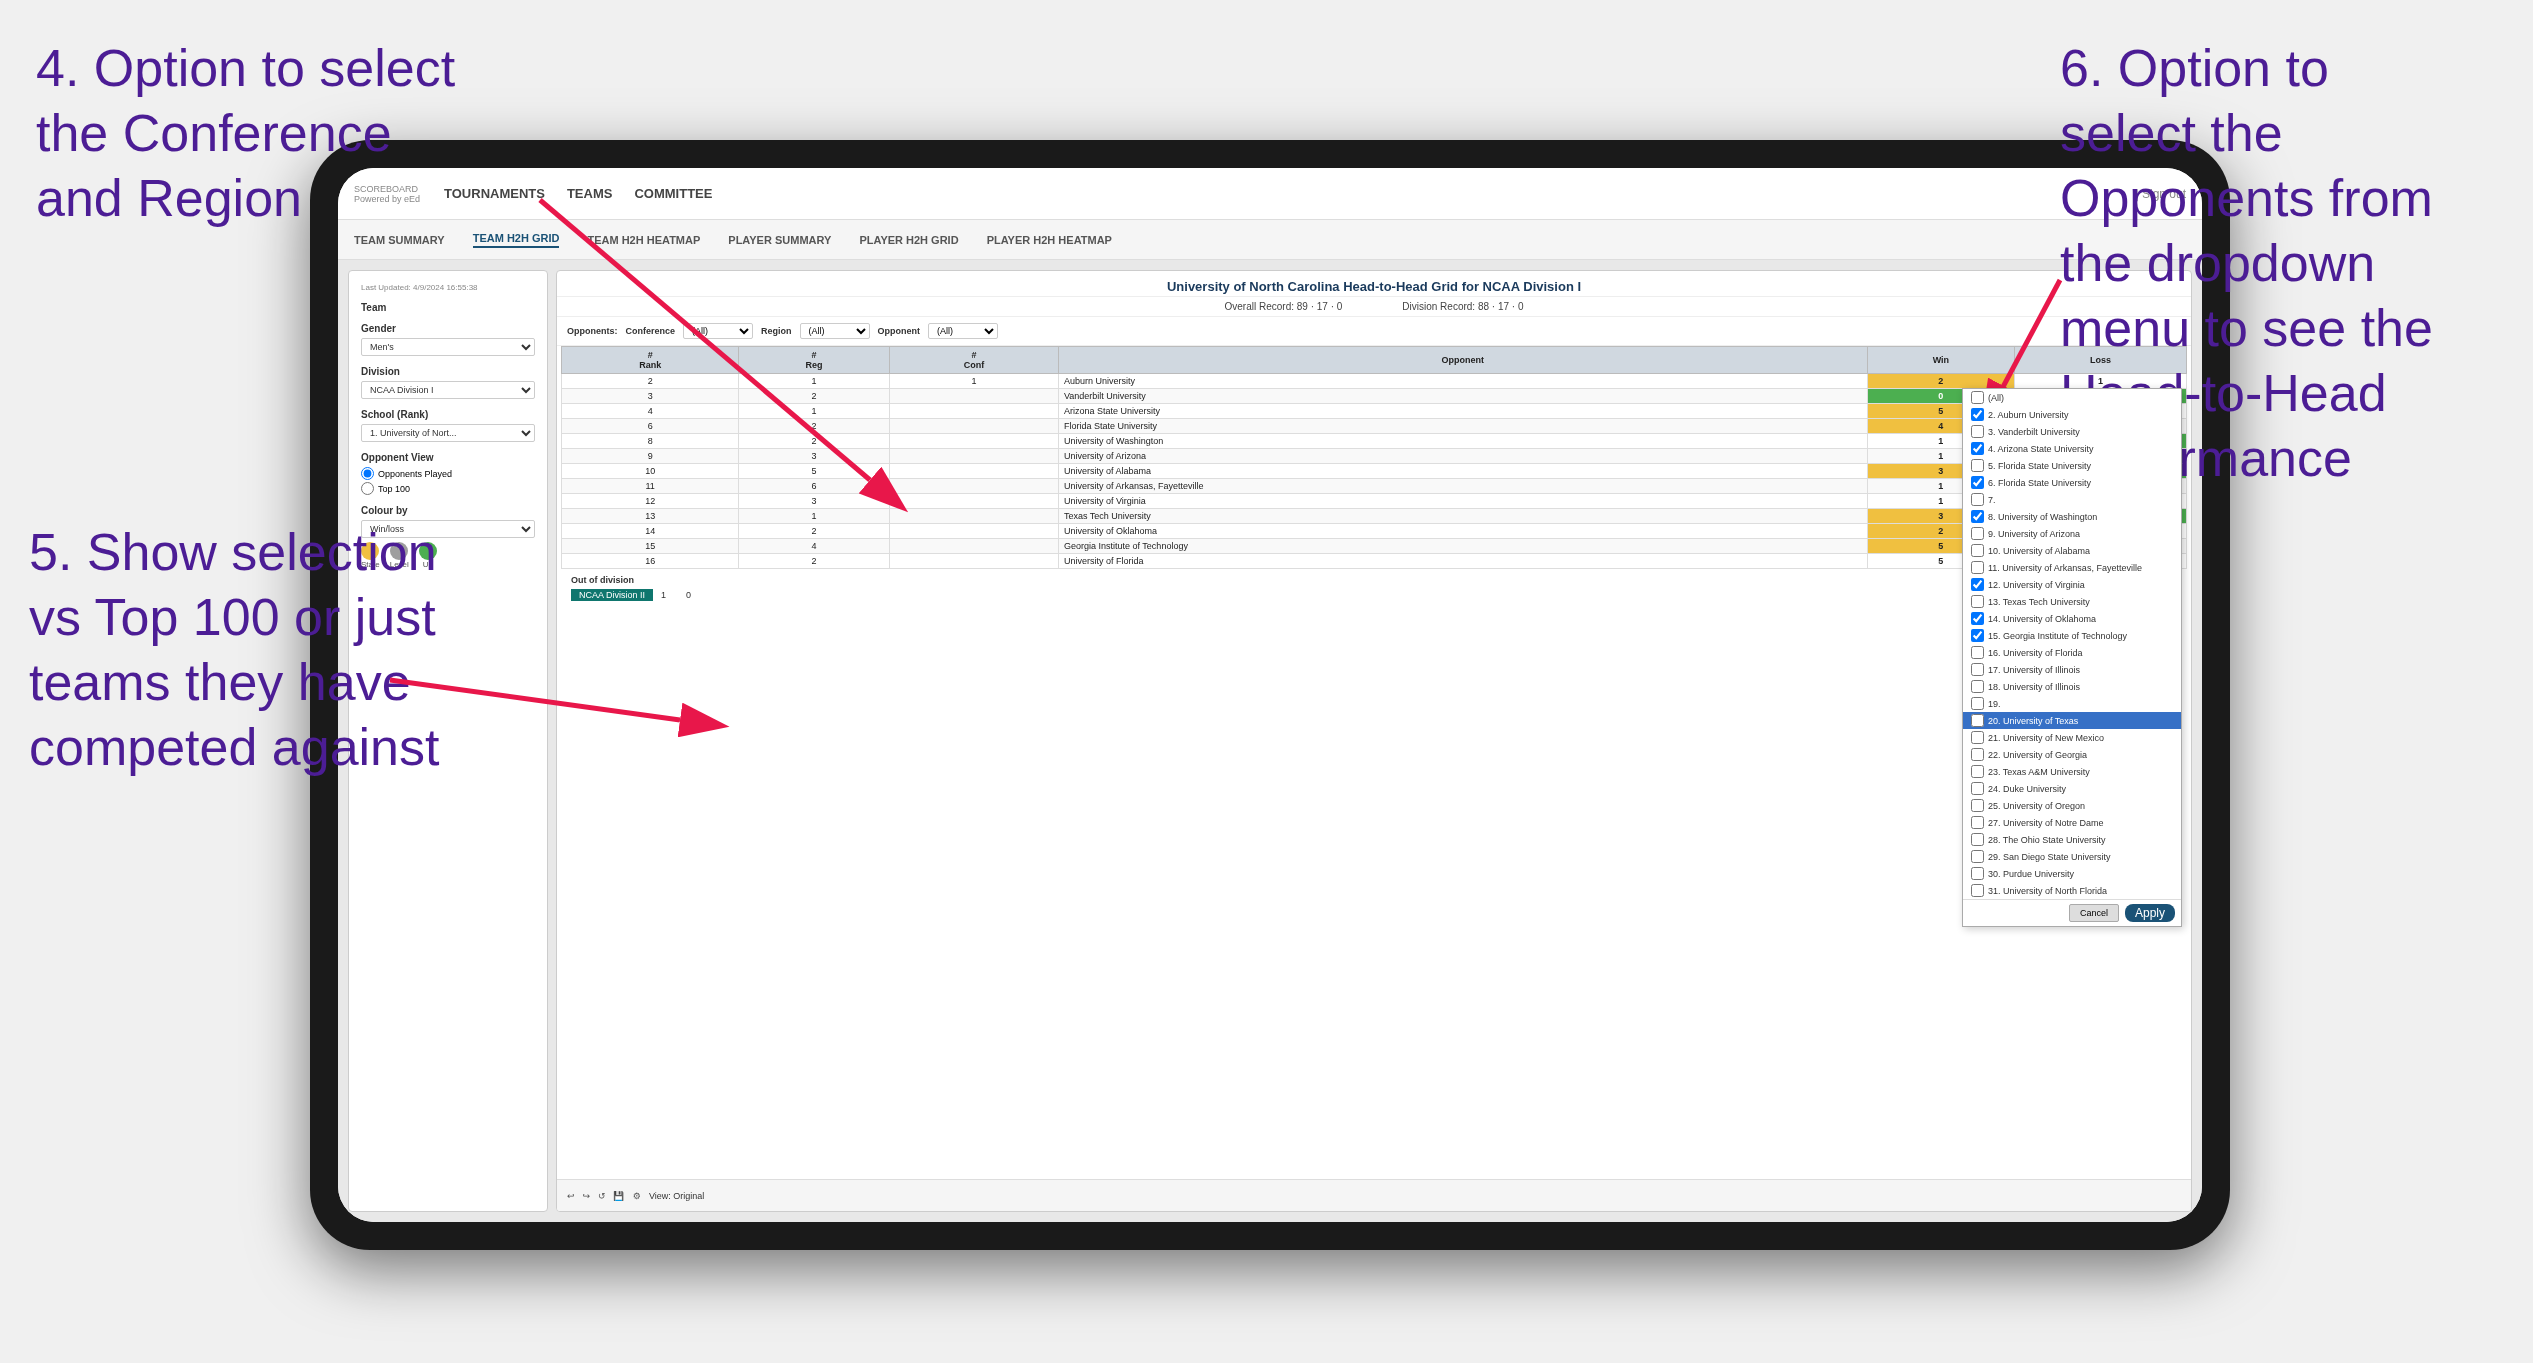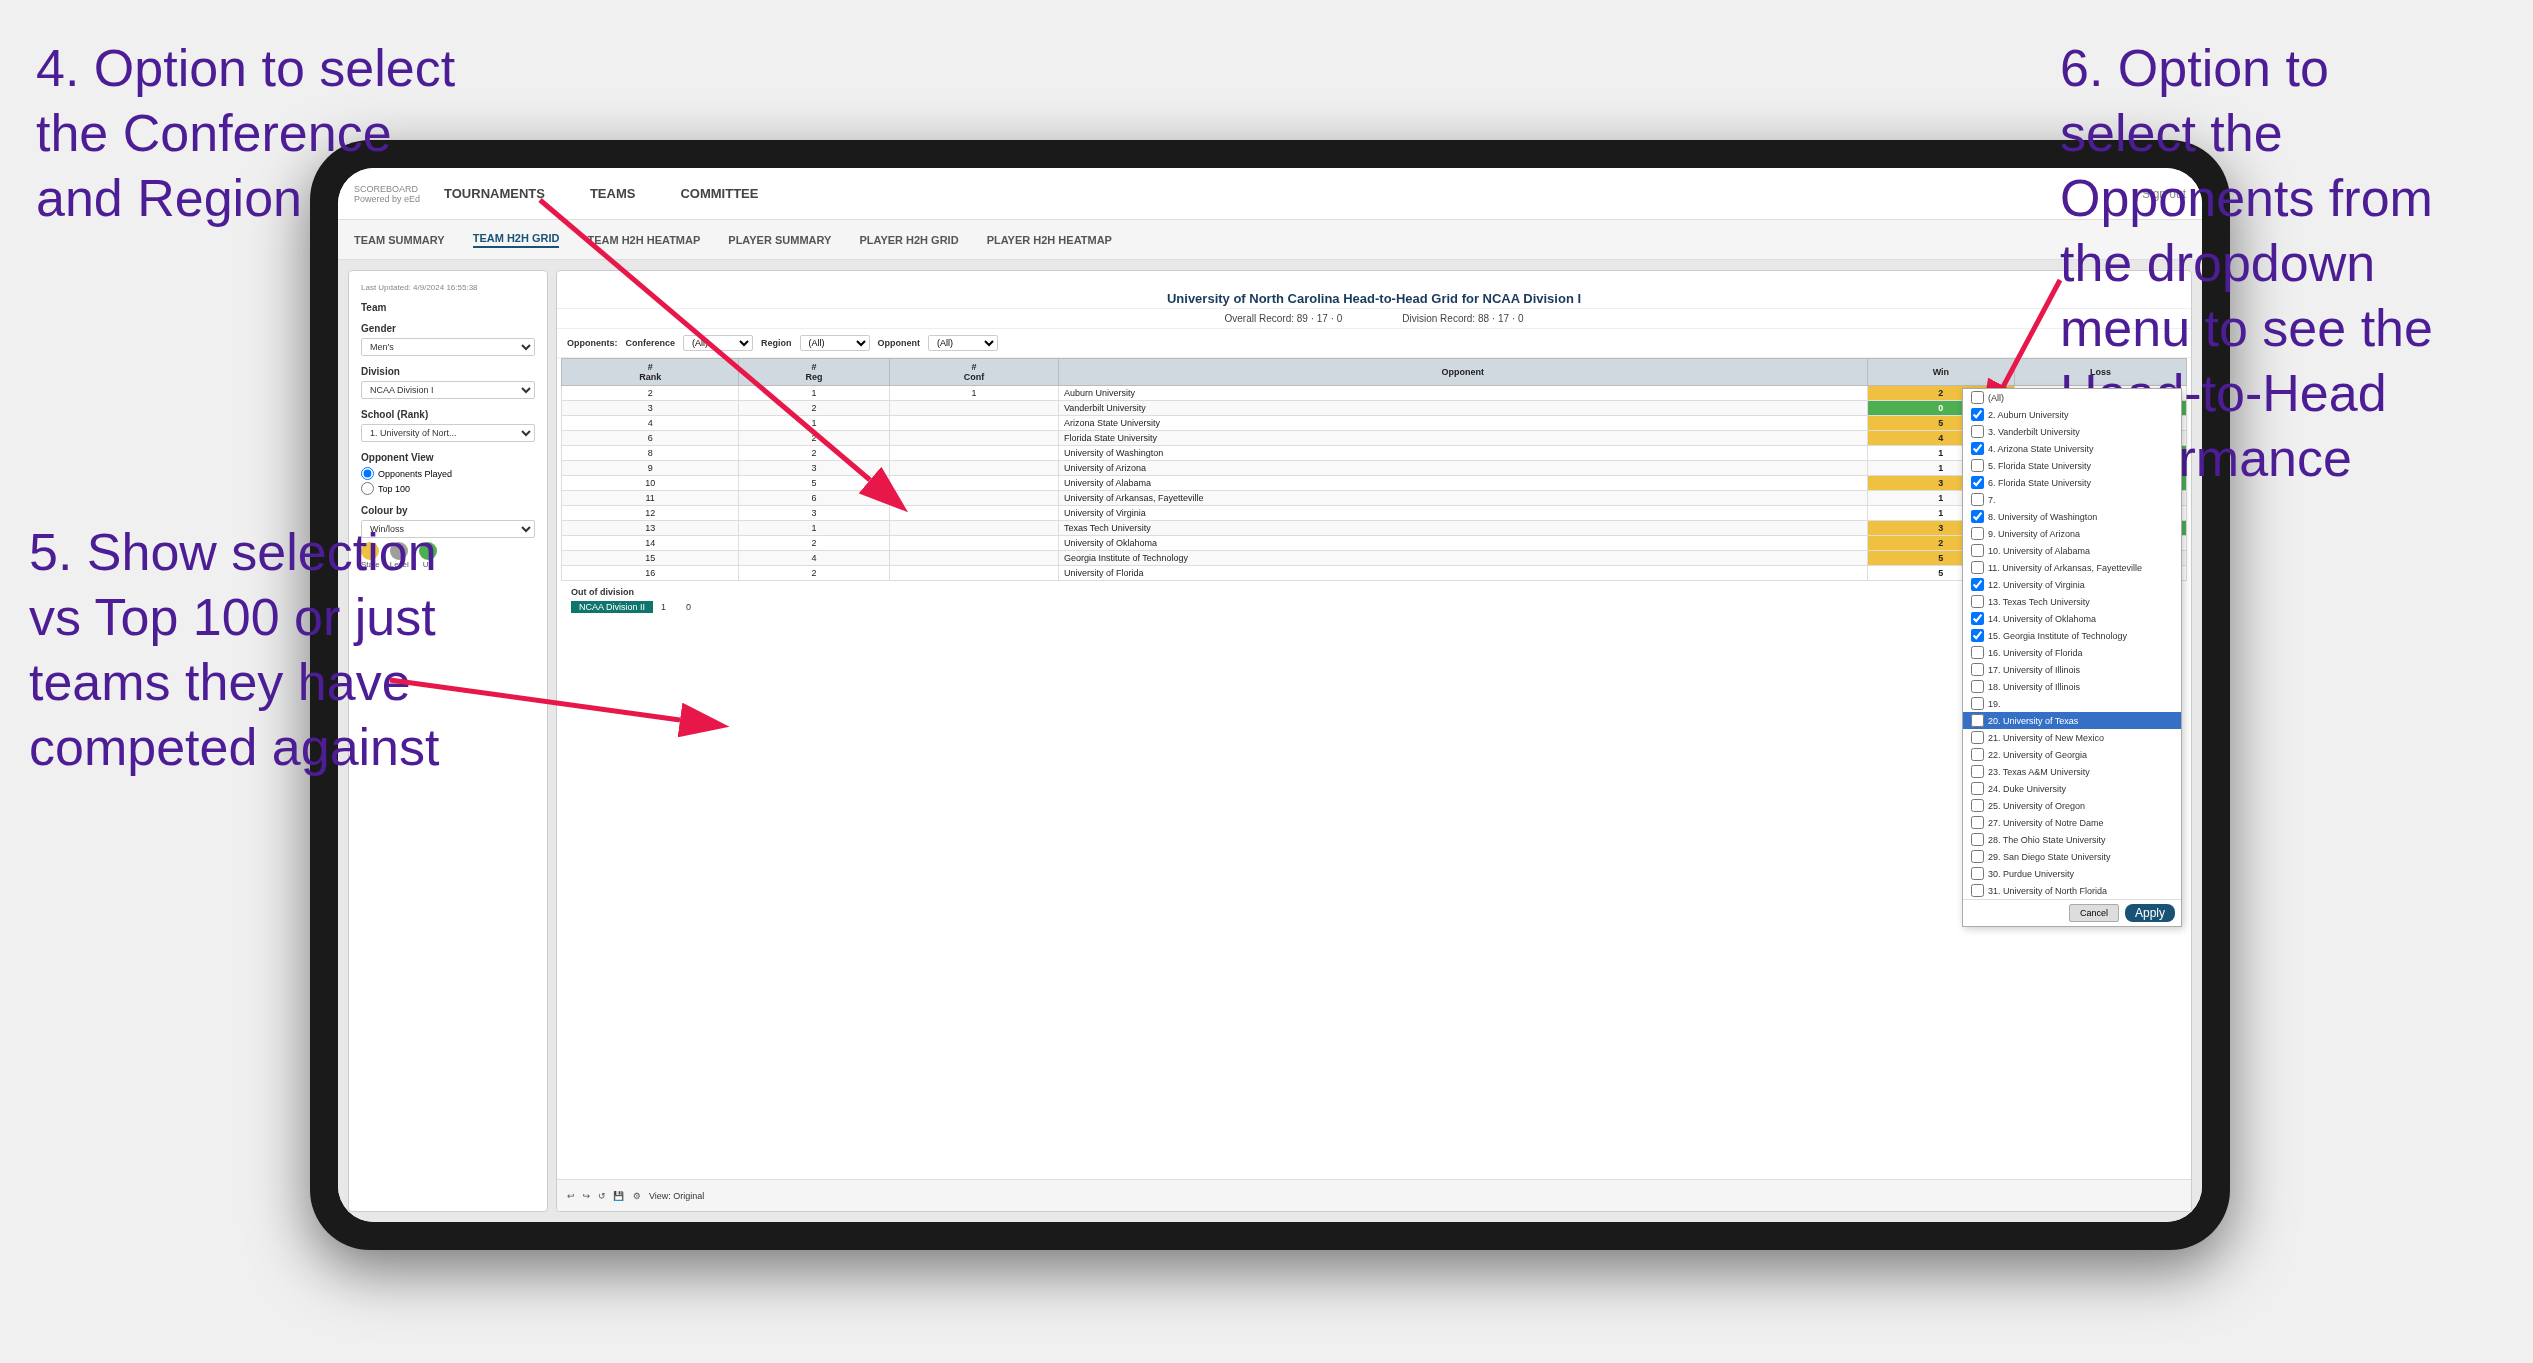--- a/index.html
+++ b/index.html
@@ -63,21 +63,21 @@
     .app-logo span {
       display: block;
       font-size: 9px;
       font-weight: 400;
       color: #888;
       letter-spacing: 0;
     }
 
     .nav-links {
       display: flex;
-      gap: 45px;
+      gap: 22px;
       font-size: 13px;
       font-weight: 600;
       color: #444;
     }
 
     .nav-right {
       margin-left: auto;
       font-size: 12px;
       color: #888;
     }
@@ -176,21 +176,21 @@
       overflow: hidden;
       display: flex;
       flex-direction: column;
     }
 
     .main-title {
       text-align: center;
       font-size: 13px;
       font-weight: 700;
       color: #1a3a5c;
-      padding: 20px 0 2px;
+      padding: 8px 0 2px;
       border-bottom: 1px solid #eee;
     }
 
     .records-row {
       display: flex;
       justify-content: center;
       gap: 60px;
       font-size: 10px;
       color: #444;
       padding: 4px 0;

